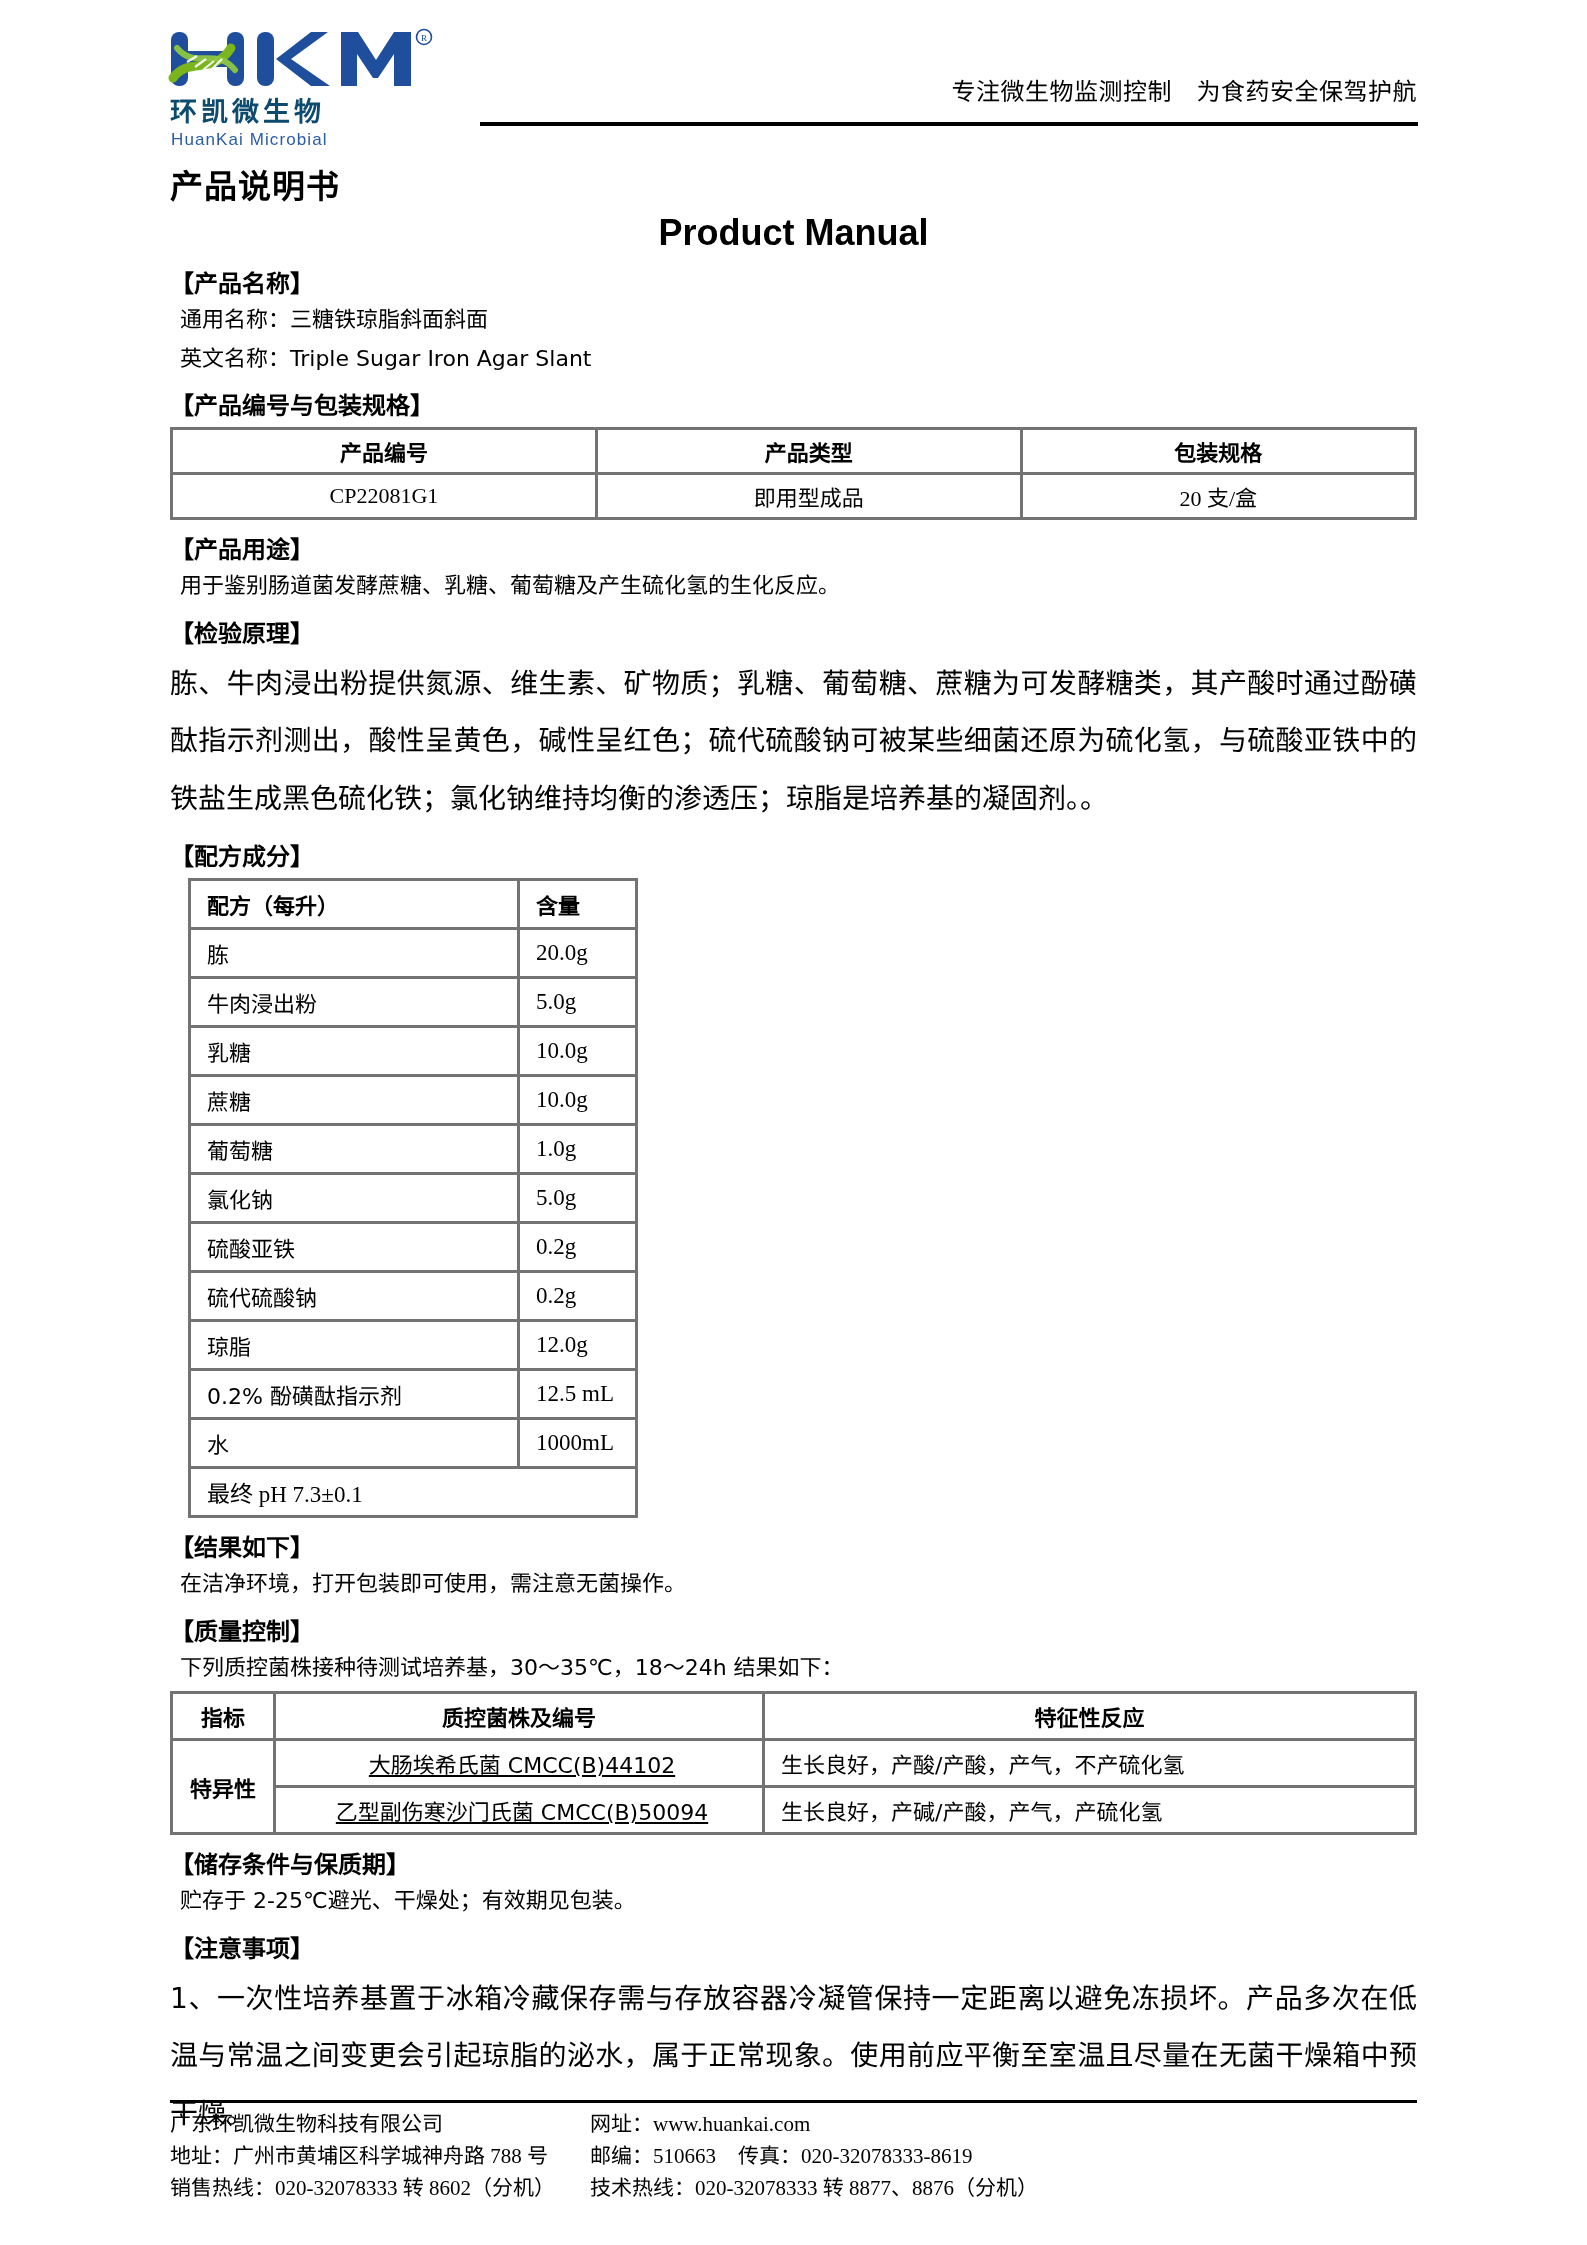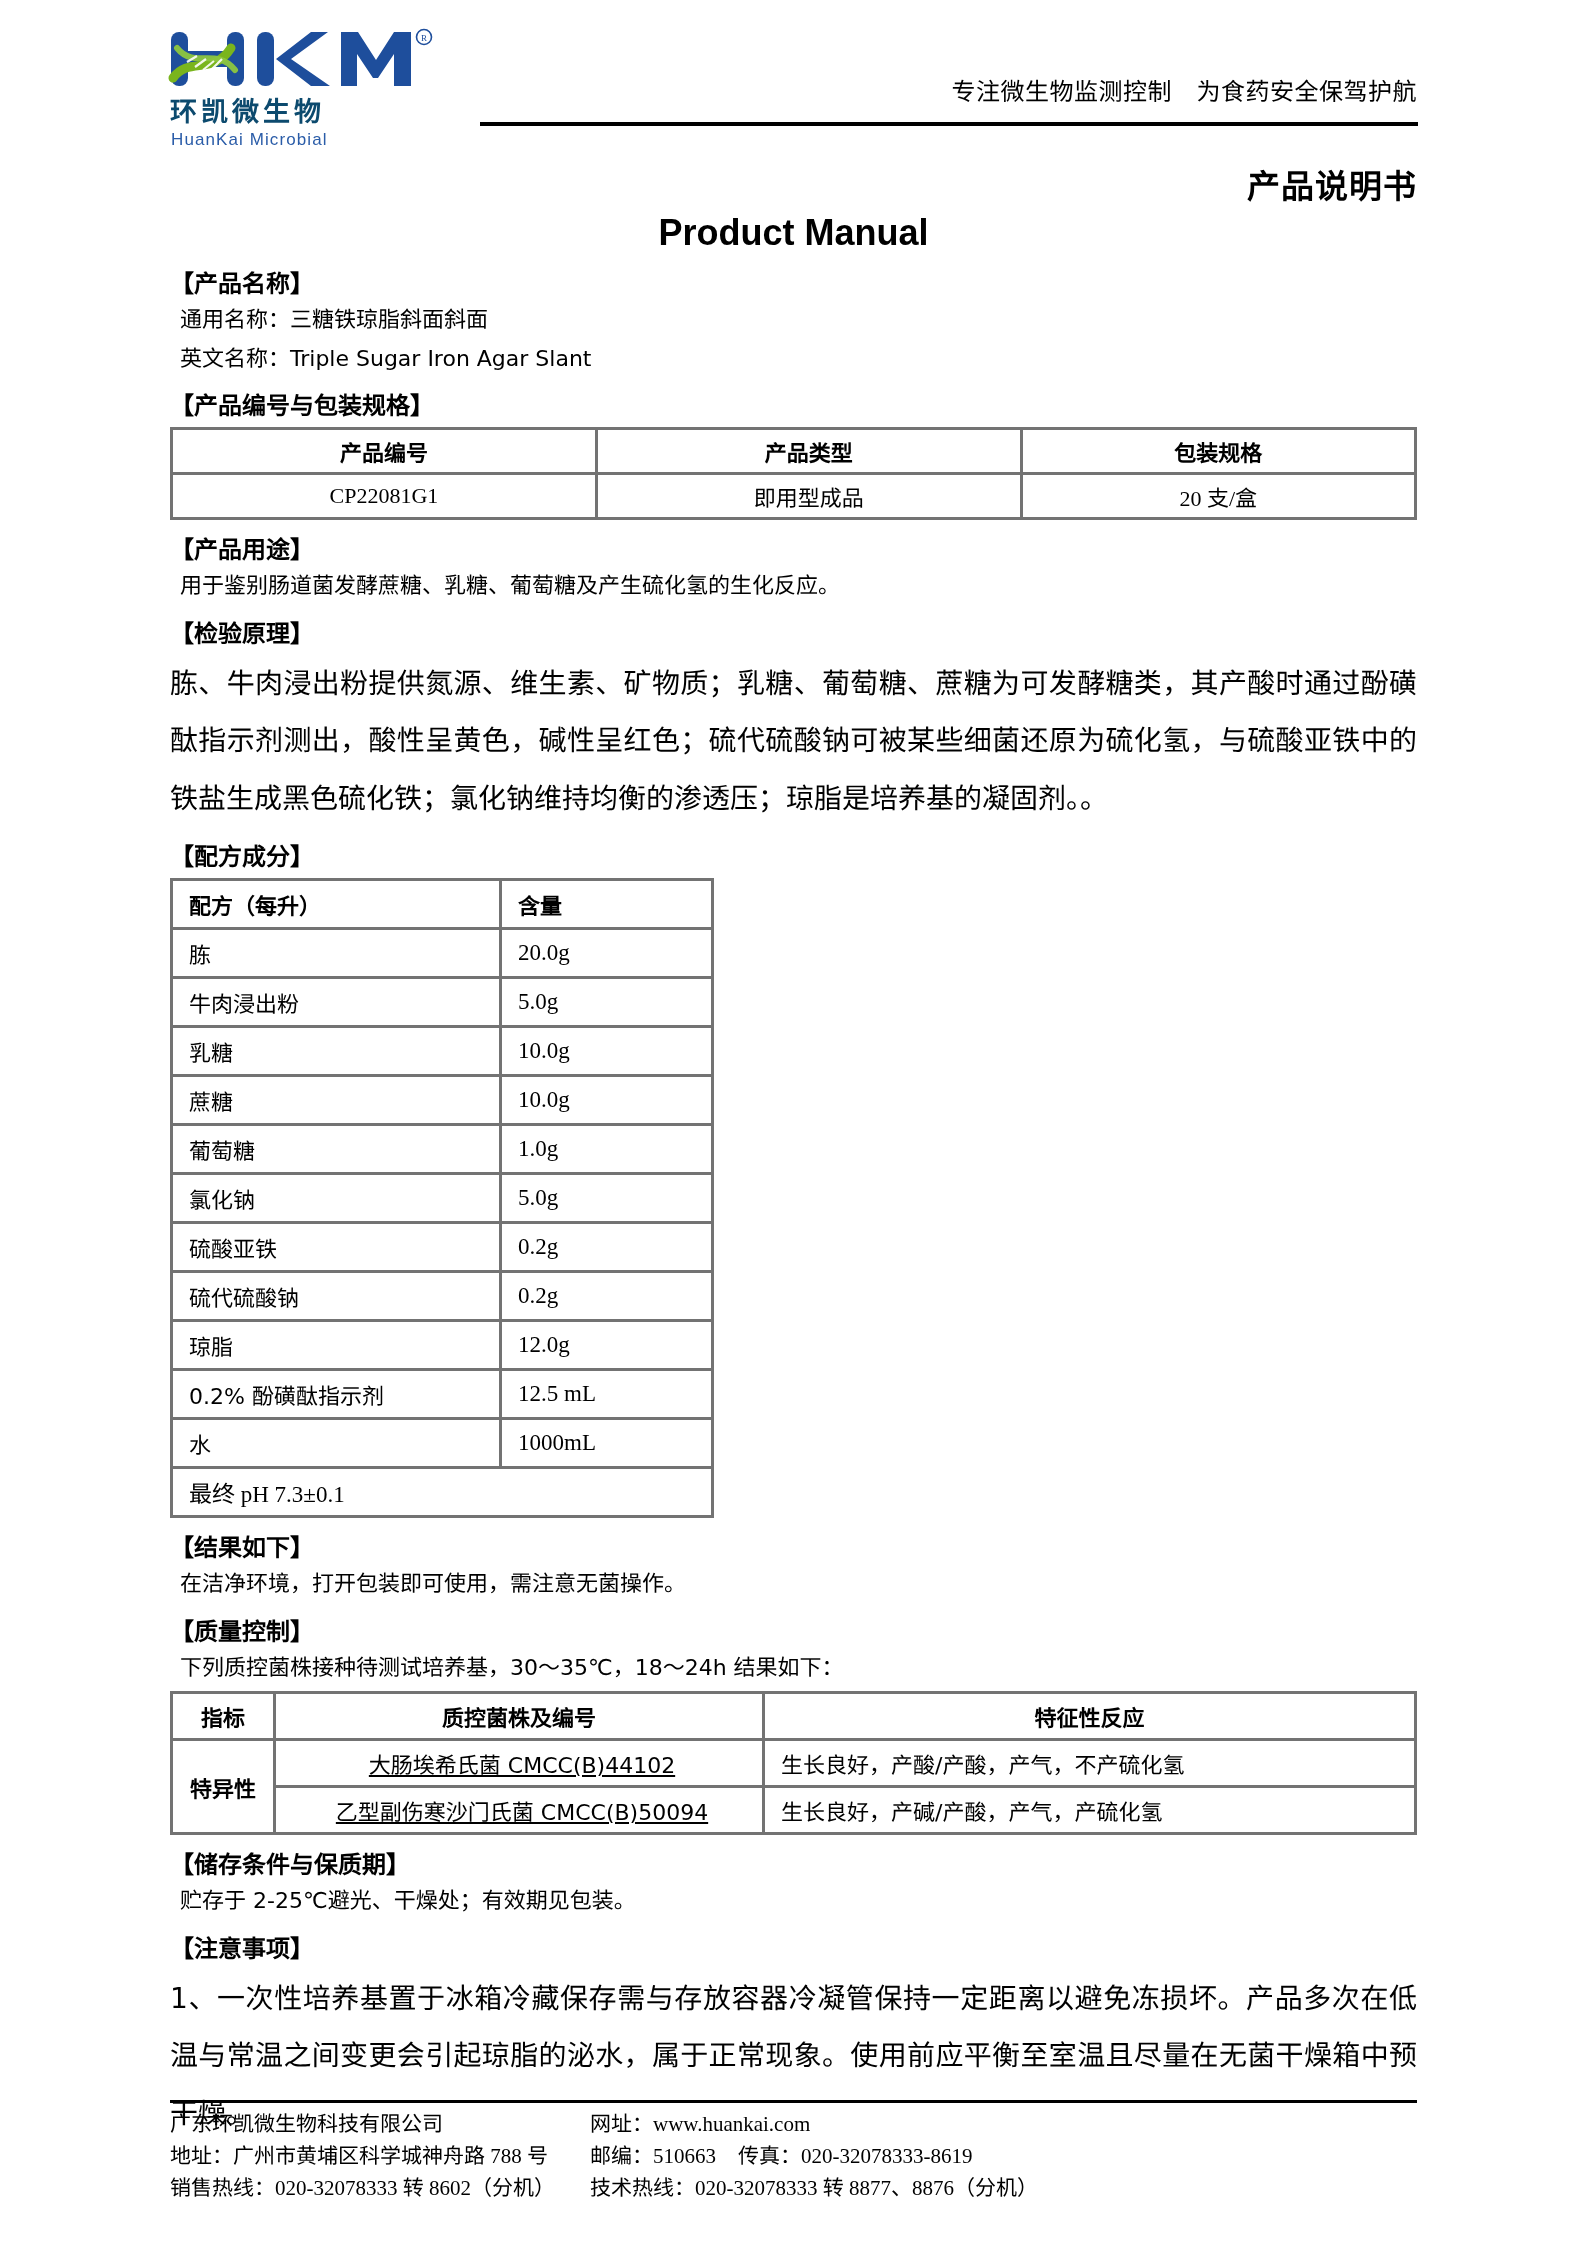--- a/index.html
+++ b/index.html
@@ -73,21 +73,21 @@
     position: absolute;
     left: 310px;
     right: -1px;
     top: 122px;
     height: 4px;
     background: #000000;
   }
 
   
   .doc-title-cn {
-    text-align: right;
+    text-align: left;
     font-size: 33px;
     font-weight: bold;
     font-family: "DejaVu Sans", "Liberation Sans", sans-serif;
     margin: 12px 0 0 0;
     letter-spacing: 1px;
   }
   .doc-title-en {
     text-align: center;
     font-size: 36px;
     font-weight: bold;
@@ -144,22 +144,22 @@
     font-size: 22px;
     text-align: center;
     font-family: "Liberation Serif", "DejaVu Serif", serif;
   }
   .tbl-code .col1 { width: 28%; }
   .tbl-code .col2 { width: 28%; }
   .tbl-code .col3 { width: 26%; }
 
   
   .tbl-formula {
-    width: 544px;
-    margin: 6px 0 4px 0;
+    width: 450px;
+    margin: 6px 0 4px 18px;
   }
   .tbl-formula th {
     height: 46px;
     font-size: 22px;
     font-weight: bold;
     text-align: left;
     padding-left: 16px;
   }
   .tbl-formula td {
     height: 46px;

